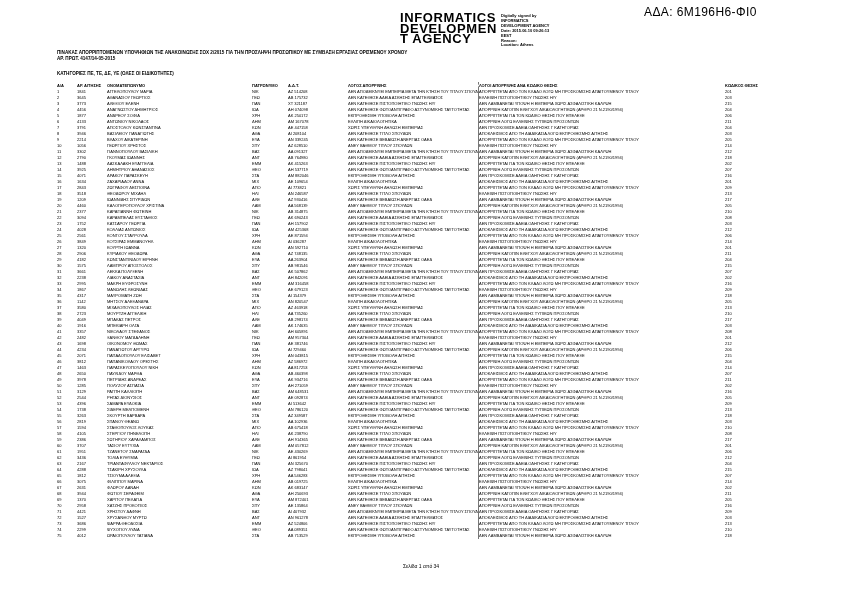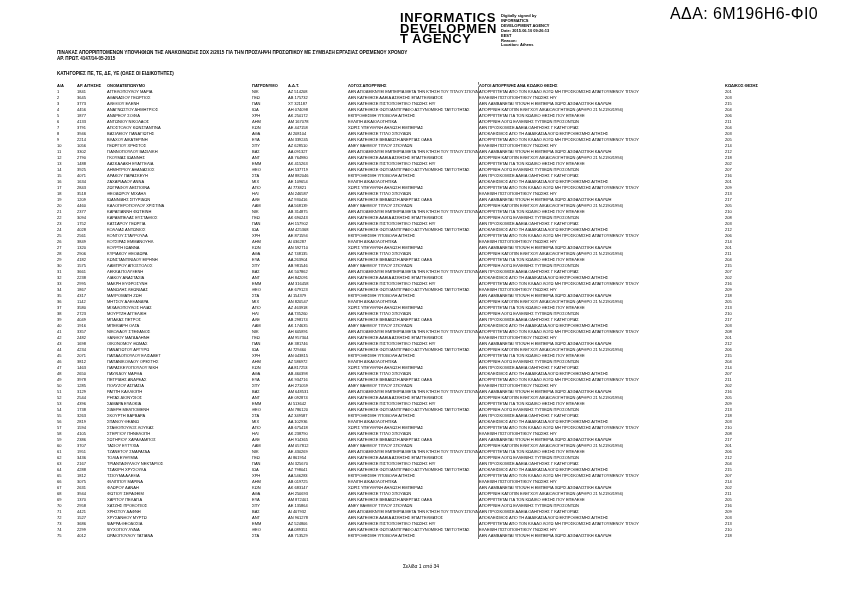--- a/index.html
+++ b/index.html
@@ -1,21 +1,21 @@
 <!DOCTYPE html>
 <html><head>
 <meta charset="utf-8">
 <style>
   html,body{margin:0;padding:0;background:#888;}
   .page{
     position:relative;width:842px;height:595px;background:#ffffff;
     font-family:"Liberation Sans",sans-serif;color:#000;overflow:hidden;
   }
   
-  .ada{position:absolute;left:644px;top:5px;font-size:16px;letter-spacing:.4px;white-space:nowrap;margin-left:26px;}
+  .ada{position:absolute;left:644px;top:5px;font-size:12px;letter-spacing:.4px;white-space:nowrap;}
   
   .stamp{position:absolute;left:400px;top:13px;display:flex;gap:4px;}
   .stamp-agency{font-size:13px;line-height:10.5px;font-weight:700;letter-spacing:.6px;white-space:pre;}
   .stamp-details{font-size:4px;line-height:4.9px;font-weight:700;white-space:pre;margin-top:1px;}
   
   .doc-head{position:absolute;left:57px;top:50px;font-weight:700;}
   .doc-head .l1{font-size:4.6px;line-height:6px;white-space:nowrap;}
   .doc-head .l2{font-size:4.6px;line-height:6px;white-space:nowrap;}
   .doc-head .l3{font-size:4.6px;line-height:6px;margin-top:9px;white-space:nowrap;}
   

